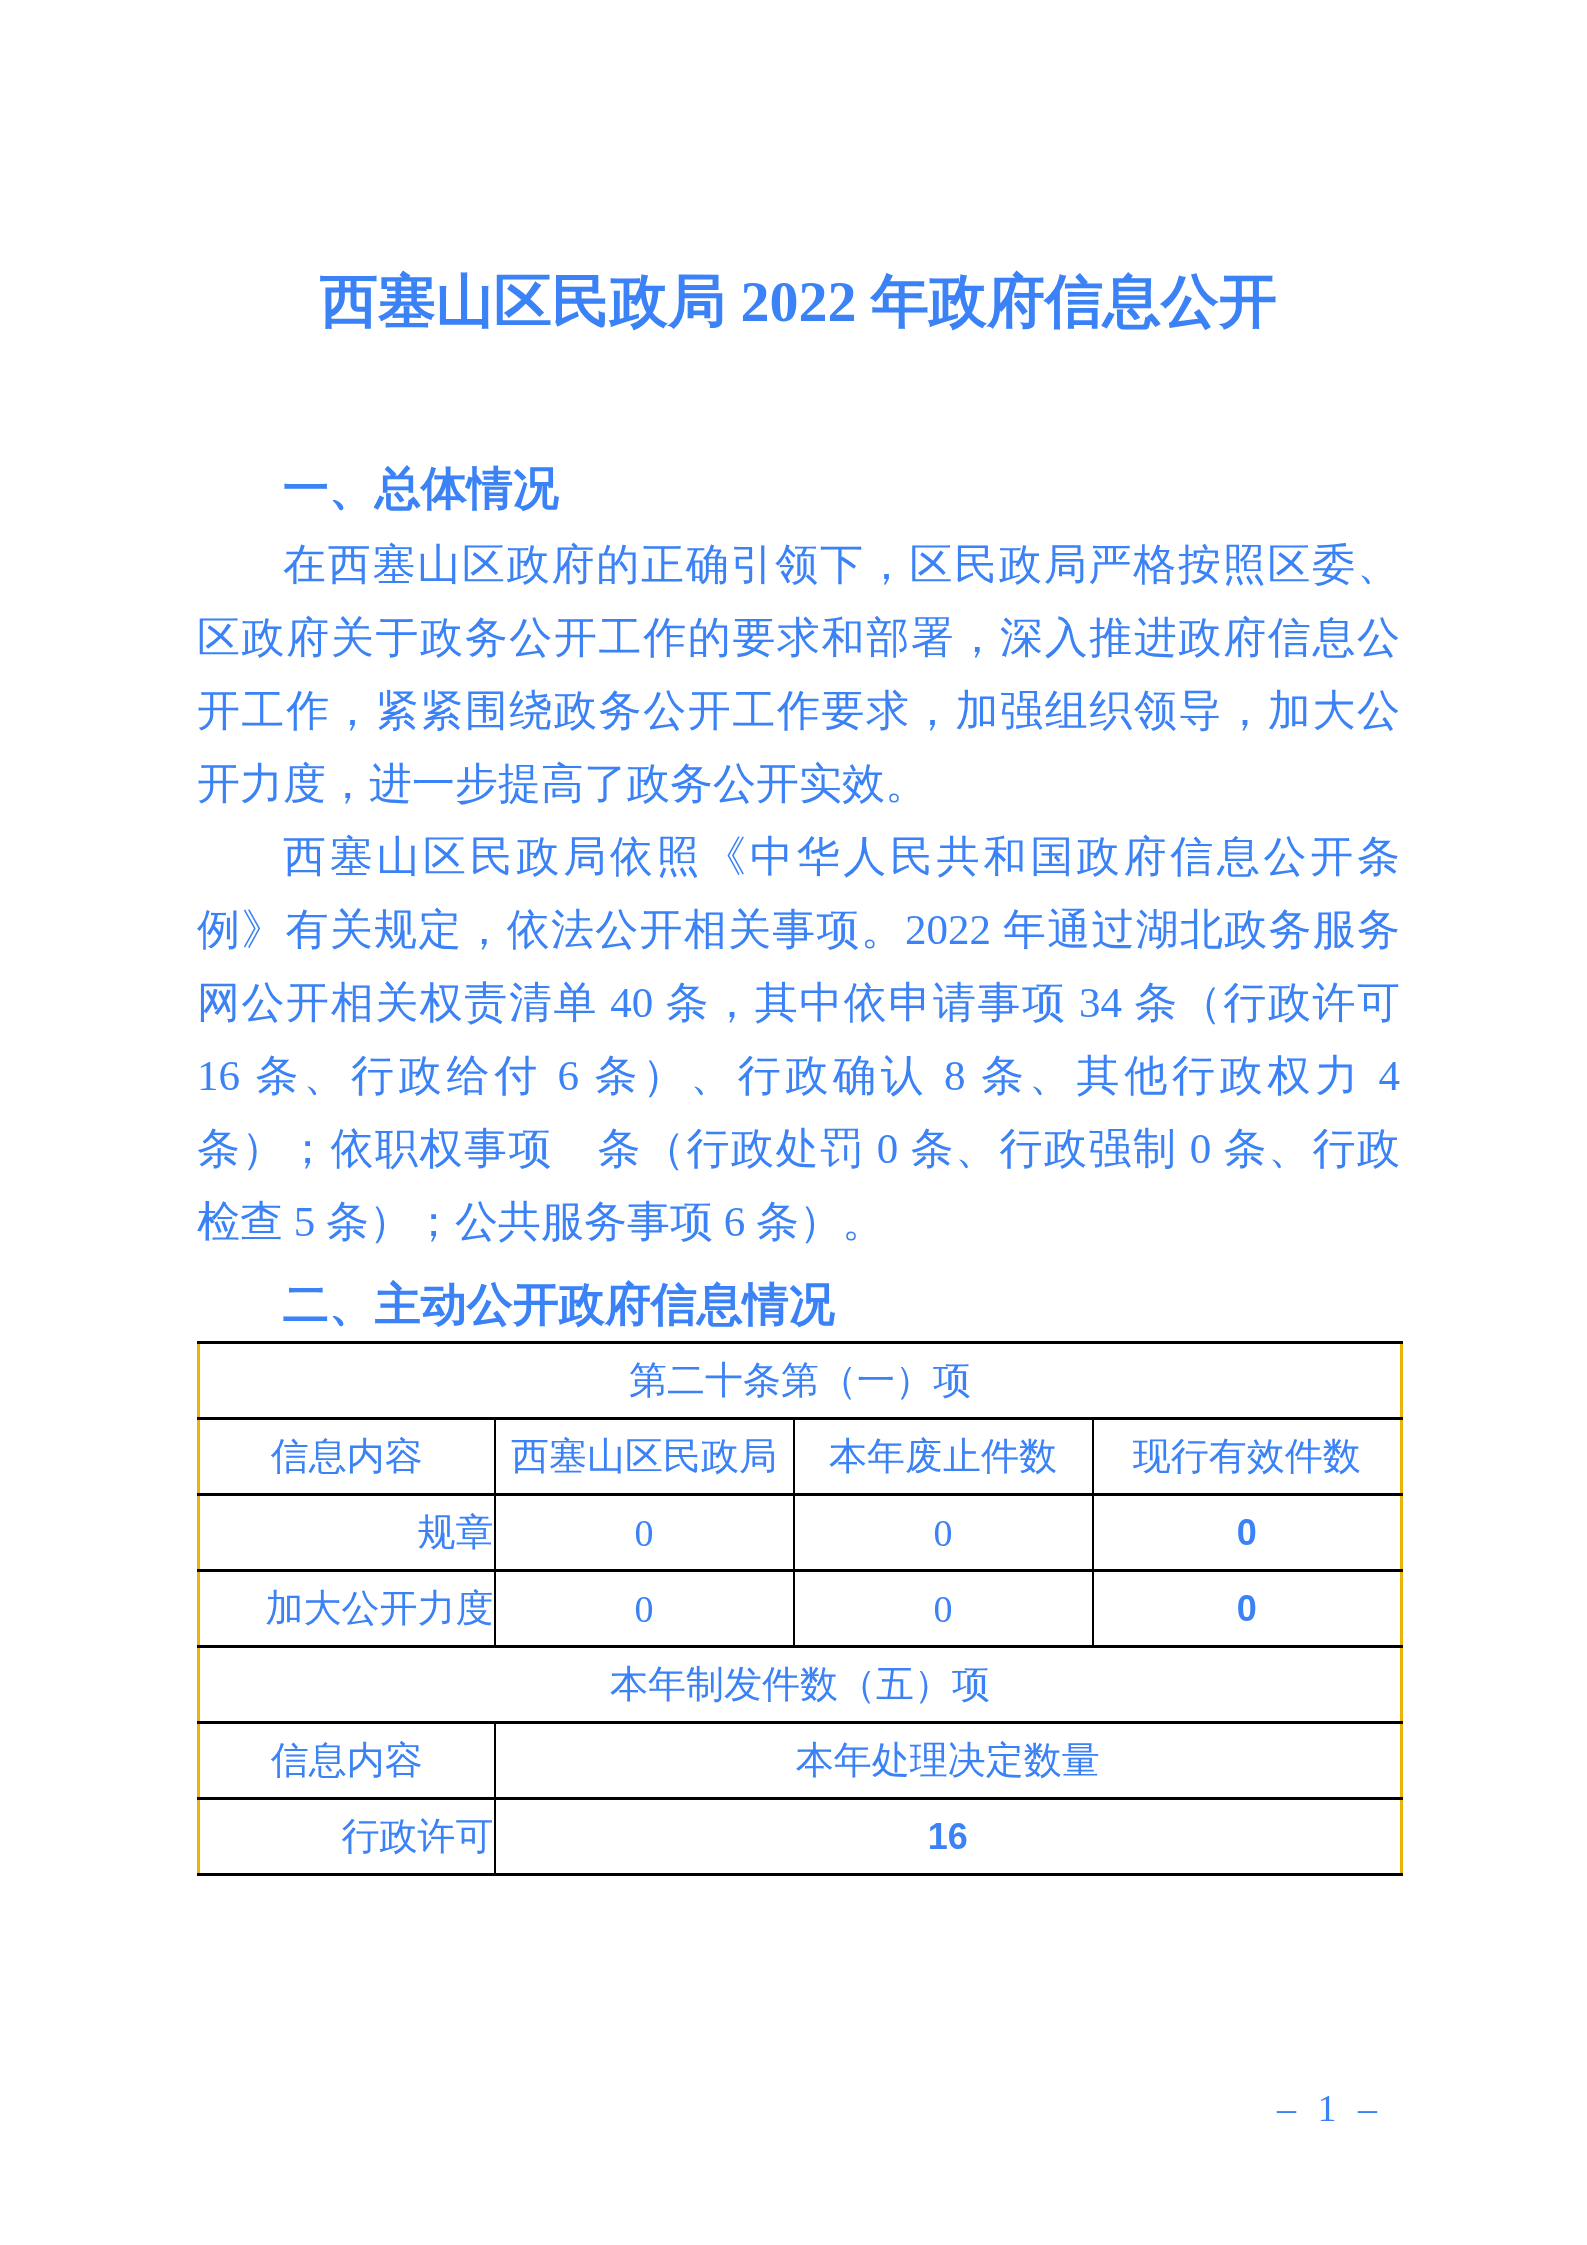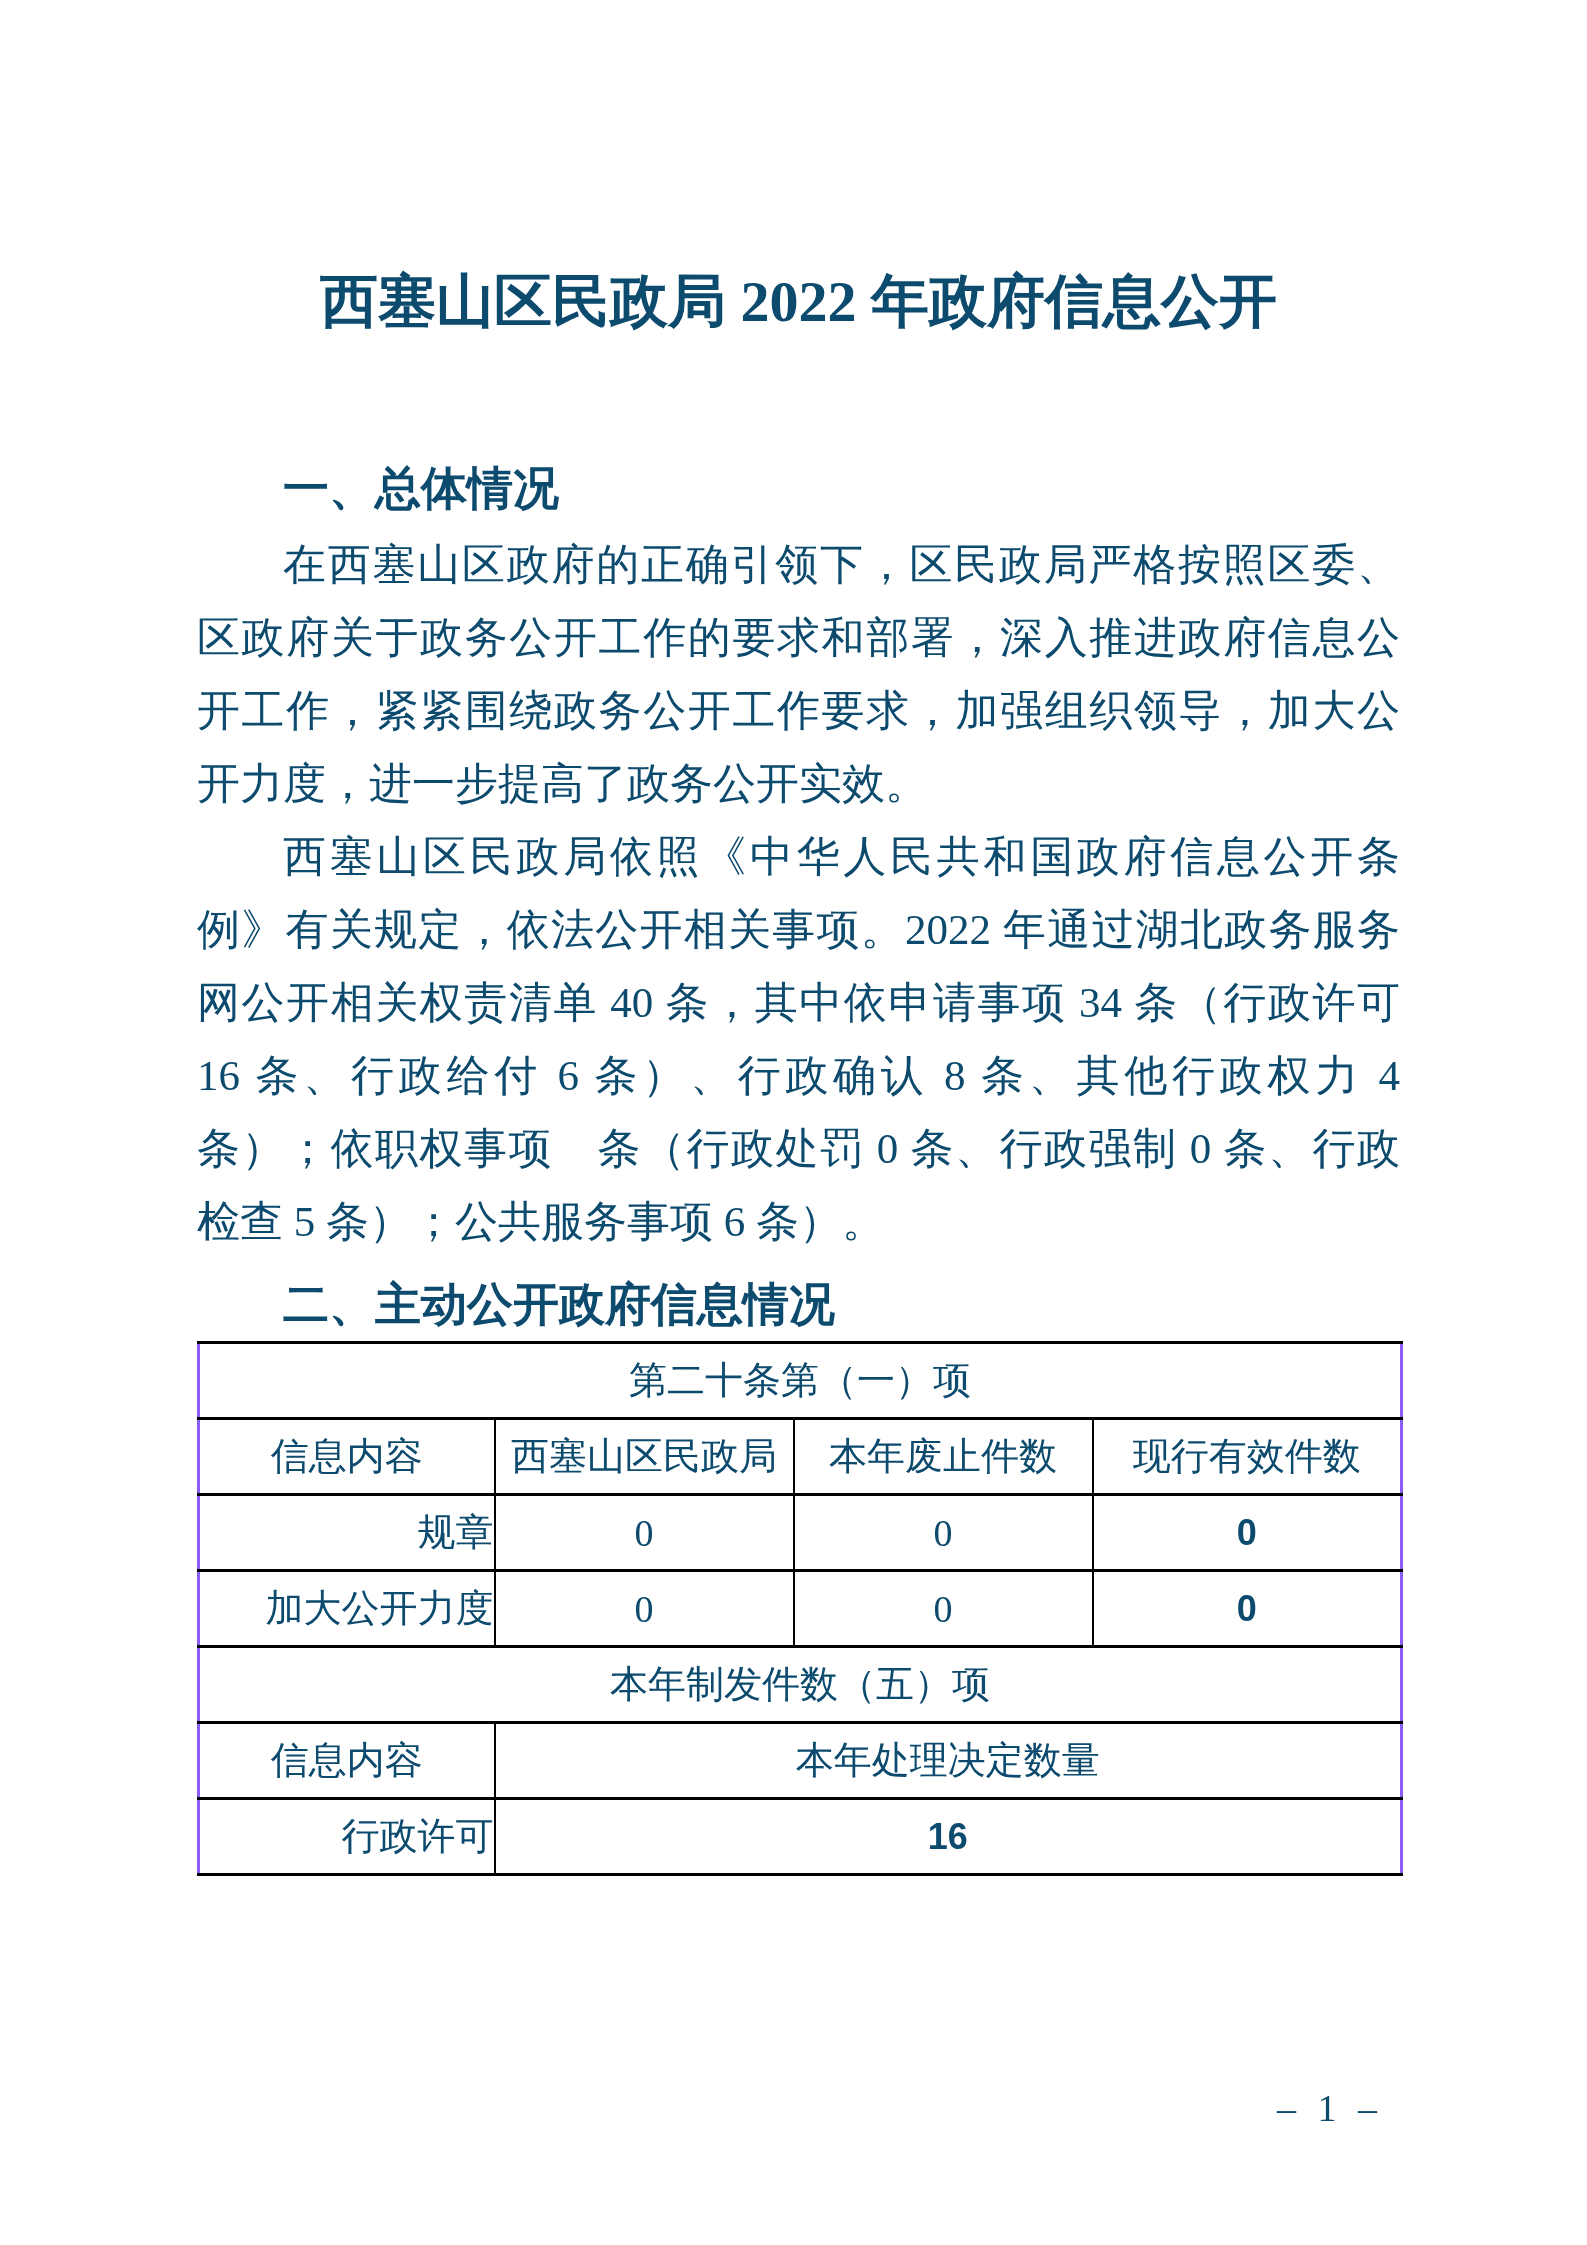--- a/index.html
+++ b/index.html
@@ -1,21 +1,21 @@
 <!DOCTYPE html>
 <html><head>
 <meta charset="utf-8">
 <style>
   html, body { margin: 0; padding: 0; background: #ffffff; }
   .page {
     position: relative;
     width: 1587px;
     height: 2121px;
     background: #ffffff;
-    color: #0c4a6e;
+    color: #3b82f6;
     overflow: hidden;
     font-family: "Liberation Serif", "DejaVu Serif", serif;
   }
   .content { padding: 0 187px 0 197px; }
 
   .doc-title {
     margin: 0;
     padding-top: 262px;
     text-align: center;
     font-family: "Liberation Serif", "DejaVu Serif", serif;
@@ -47,21 +47,21 @@
   .para-1 { margin-top: 8px; }
 
   .report-table {
     margin-top: 5px;
     border-collapse: collapse;
     width: 1203px;
     table-layout: fixed;
     font-size: 38px;
     font-family: "Liberation Serif", "DejaVu Serif", serif;
   }
-  .report-table { border: 3px solid #8b5cf6; }
+  .report-table { border: 3px solid #eab308; }
   .report-table td {
     border: 2px solid #000000;
     border-top: 3px solid #000000;
     border-bottom: 3px solid #000000;
     height: 73px;
     text-align: center;
     vertical-align: middle;
     padding: 0;
     overflow: hidden;
   }

